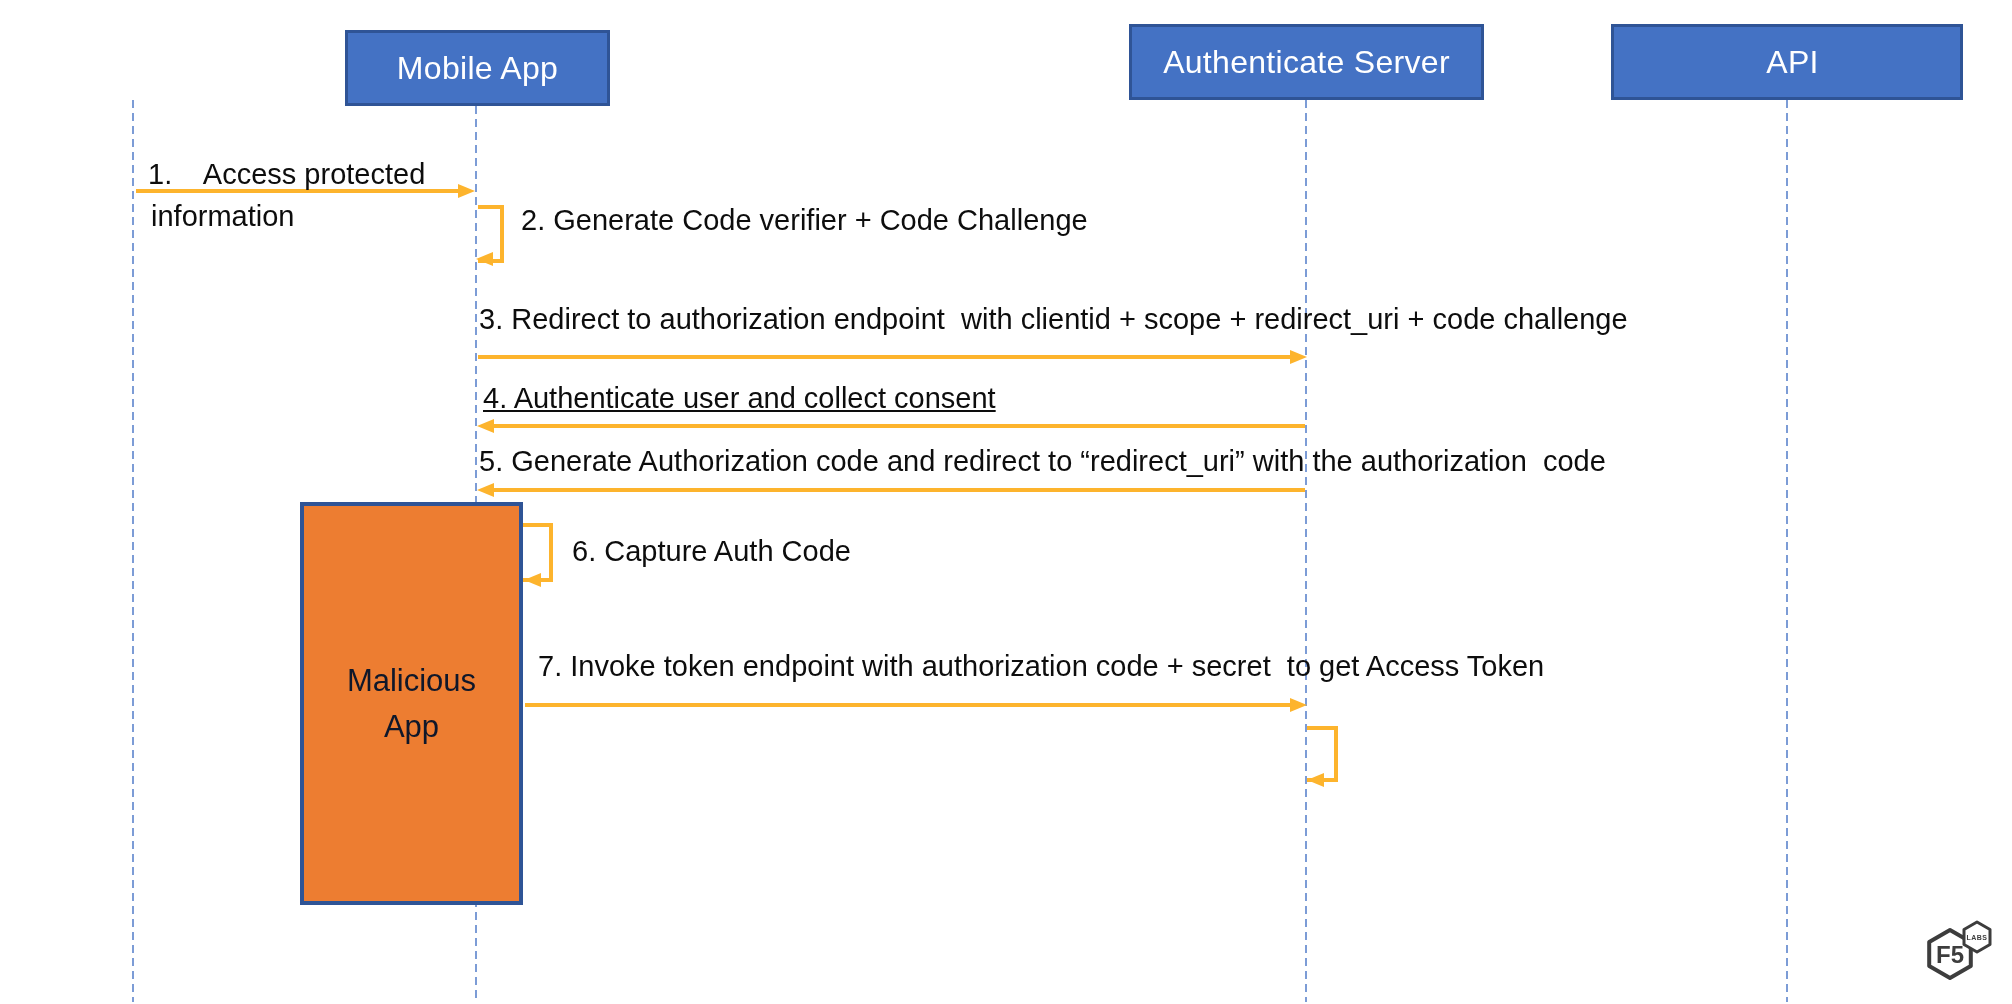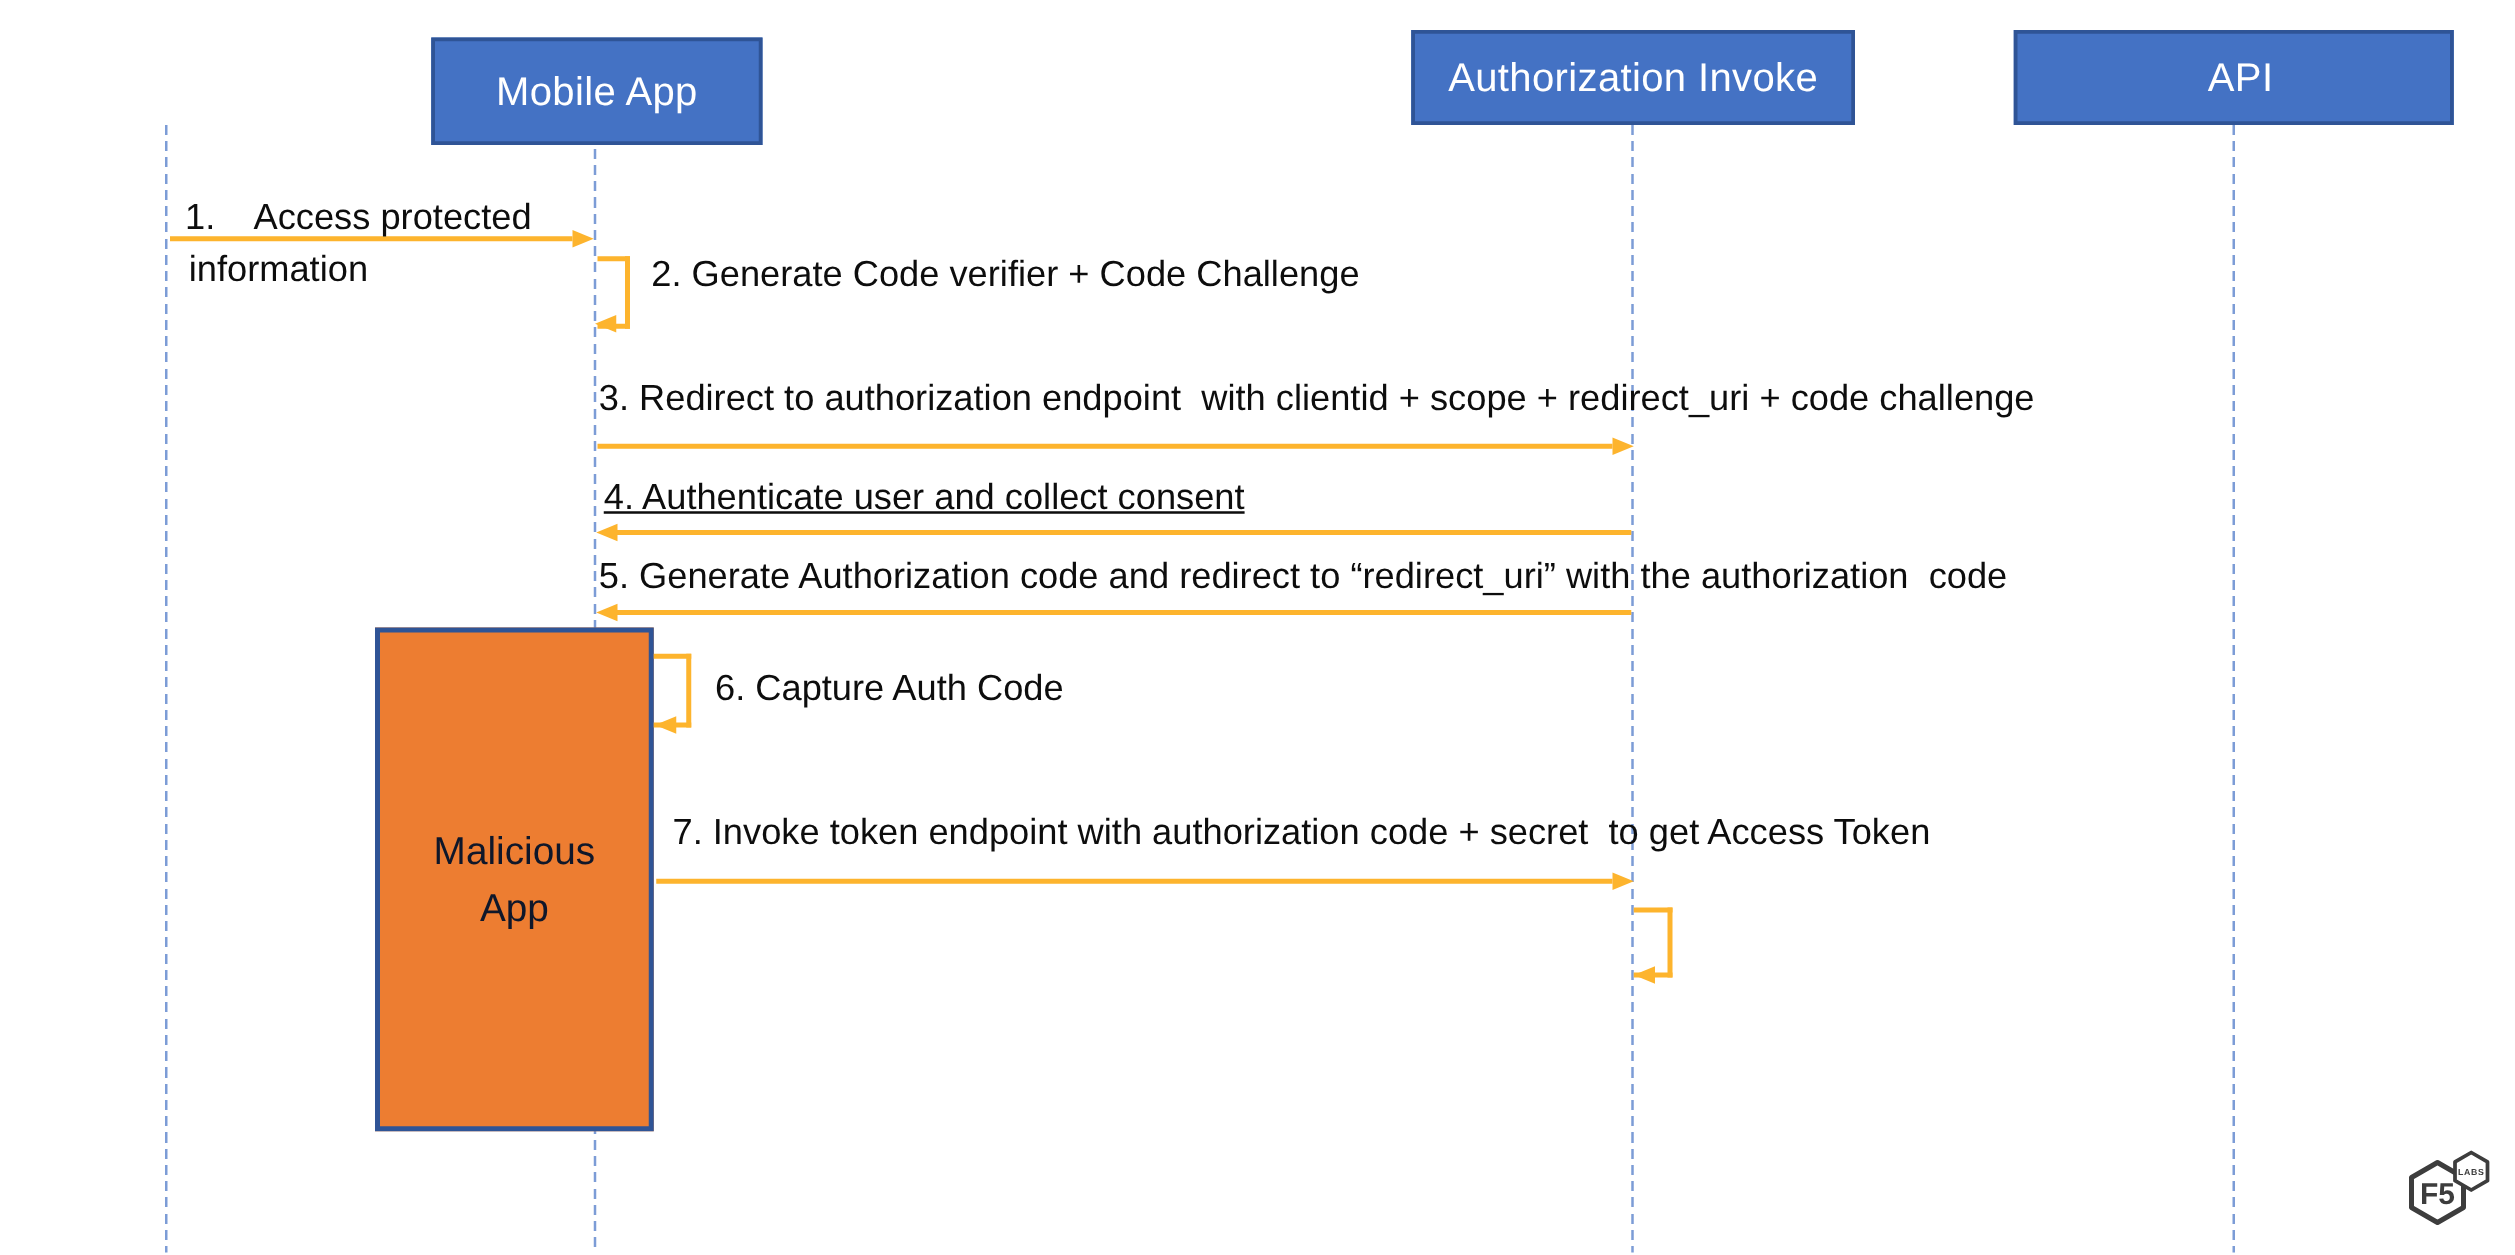--- a/index.html
+++ b/index.html
@@ -40,25 +40,25 @@
 </head>
 <body>
 
 <div class="stage">
 
   <div class="lifeline" style="left:132px;top:100px;height:902px;"></div>
   <div class="lifeline" style="left:475px;top:106px;height:896px;"></div>
   <div class="lifeline" style="left:1305px;top:100px;height:902px;"></div>
   <div class="lifeline" style="left:1786px;top:100px;height:902px;"></div>
 
-  <div class="actor" style="left:345px;top:30px;width:265px;height:86px;">
+  <div class="actor" style="left:345px;top:30px;width:265px;height:76px;">
     <span>Mobile App</span>
   </div>
   <div class="actor" style="left:1129px;top:24px;width:355px;height:76px;">
-    <span>Authorization Invoke</span>
+    <span>Authenticate Server</span>
   </div>
   <div class="actor" style="left:1611px;top:24px;width:352px;height:76px;padding-left:11px;">
     <span>API</span>
   </div>
 
   <div class="mal">
     <span>Malicious</span>
     <span>App</span>
   </div>
 

